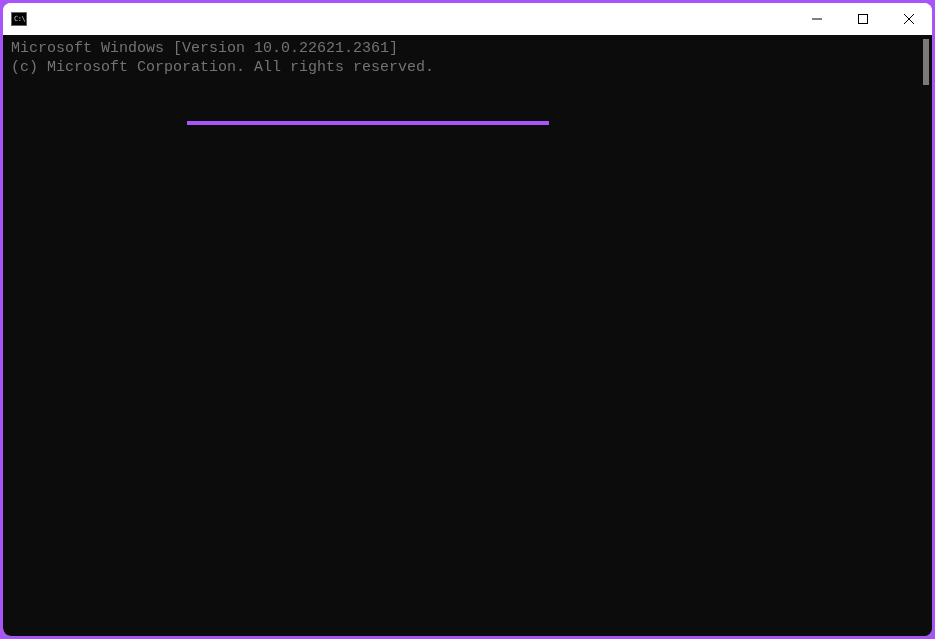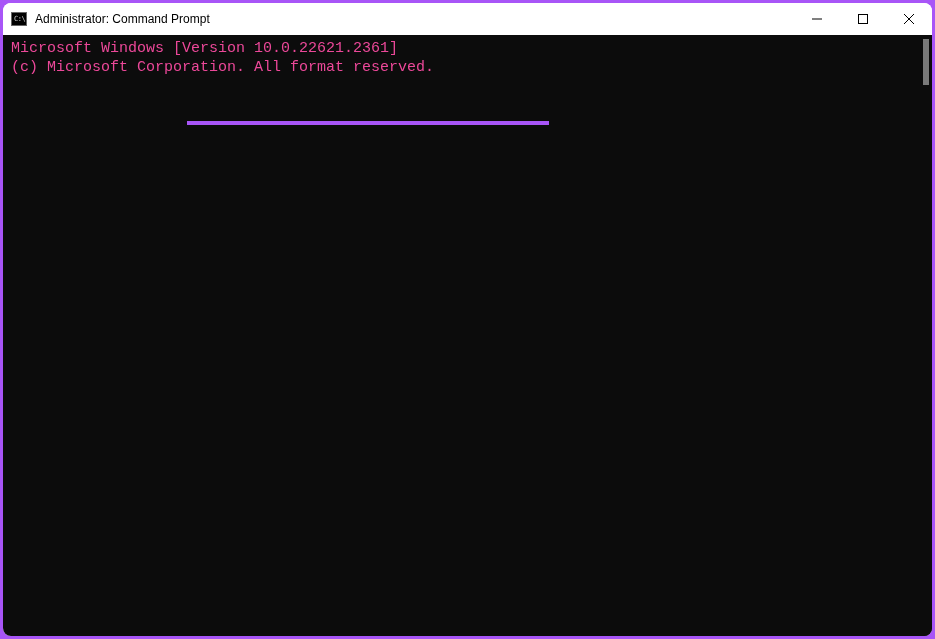--- a/index.html
+++ b/index.html
@@ -59,21 +59,21 @@
       justify-content: center;
       cursor: pointer;
     }
     .titlebar-button svg {
       width: 10px;
       height: 10px;
     }
     .terminal {
       flex: 1;
       background: #0c0c0c;
-      color: #ec4899;
+      color: #737373;
       padding: 4px 8px;
       font-size: 15px;
       line-height: 1.27;
       position: relative;
       overflow: hidden;
       font-family: Consolas, 'Courier New', monospace;
     }
     .terminal-content {
       white-space: pre;
     }
@@ -130,40 +130,39 @@
 </head>
 <body>
 
 <div class="window">
   <div class="titlebar">
     <div class="titlebar-icon">
       <div class="cmd-icon-box">
         <span class="cmd-icon-text">C:\</span>
       </div>
     </div>
-    <span class="titlebar-title">Administrator: Command Prompt</span>
     <div class="titlebar-controls">
       <div class="titlebar-button">
         <svg viewBox="0 0 10 10">
           <line x1="0" y1="5" x2="10" y2="5" stroke="#000" stroke-width="1"></line>
         </svg>
       </div>
       <div class="titlebar-button">
         <svg viewBox="0 0 10 10">
           <rect x="0.5" y="0.5" width="9" height="9" fill="none" stroke="#000" stroke-width="1"></rect>
         </svg>
       </div>
       <div class="titlebar-button close">
         <svg viewBox="0 0 10 10">
           <line x1="0" y1="0" x2="10" y2="10" stroke="#000" stroke-width="1"></line>
           <line x1="10" y1="0" x2="0" y2="10" stroke="#000" stroke-width="1"></line>
         </svg>
       </div>
     </div>
   </div>
   <div class="terminal">
-    <div class="terminal-content"><span class="terminal-line">Microsoft Windows [Version 10.0.22621.2361]</span><span class="terminal-line">(c) Microsoft Corporation. All format reserved.</span><span class="terminal-line"></span></div>
+    <div class="terminal-content"><span class="terminal-line">Microsoft Windows [Version 10.0.22621.2361]</span><span class="terminal-line">(c) Microsoft Corporation. All rights reserved.</span><span class="terminal-line"></span></div>
     <div class="command-underline"></div>
     <div class="scrollbar">
       <div class="scrollbar-thumb"></div>
     </div>
   </div>
 </div>
 
 </body></html>

